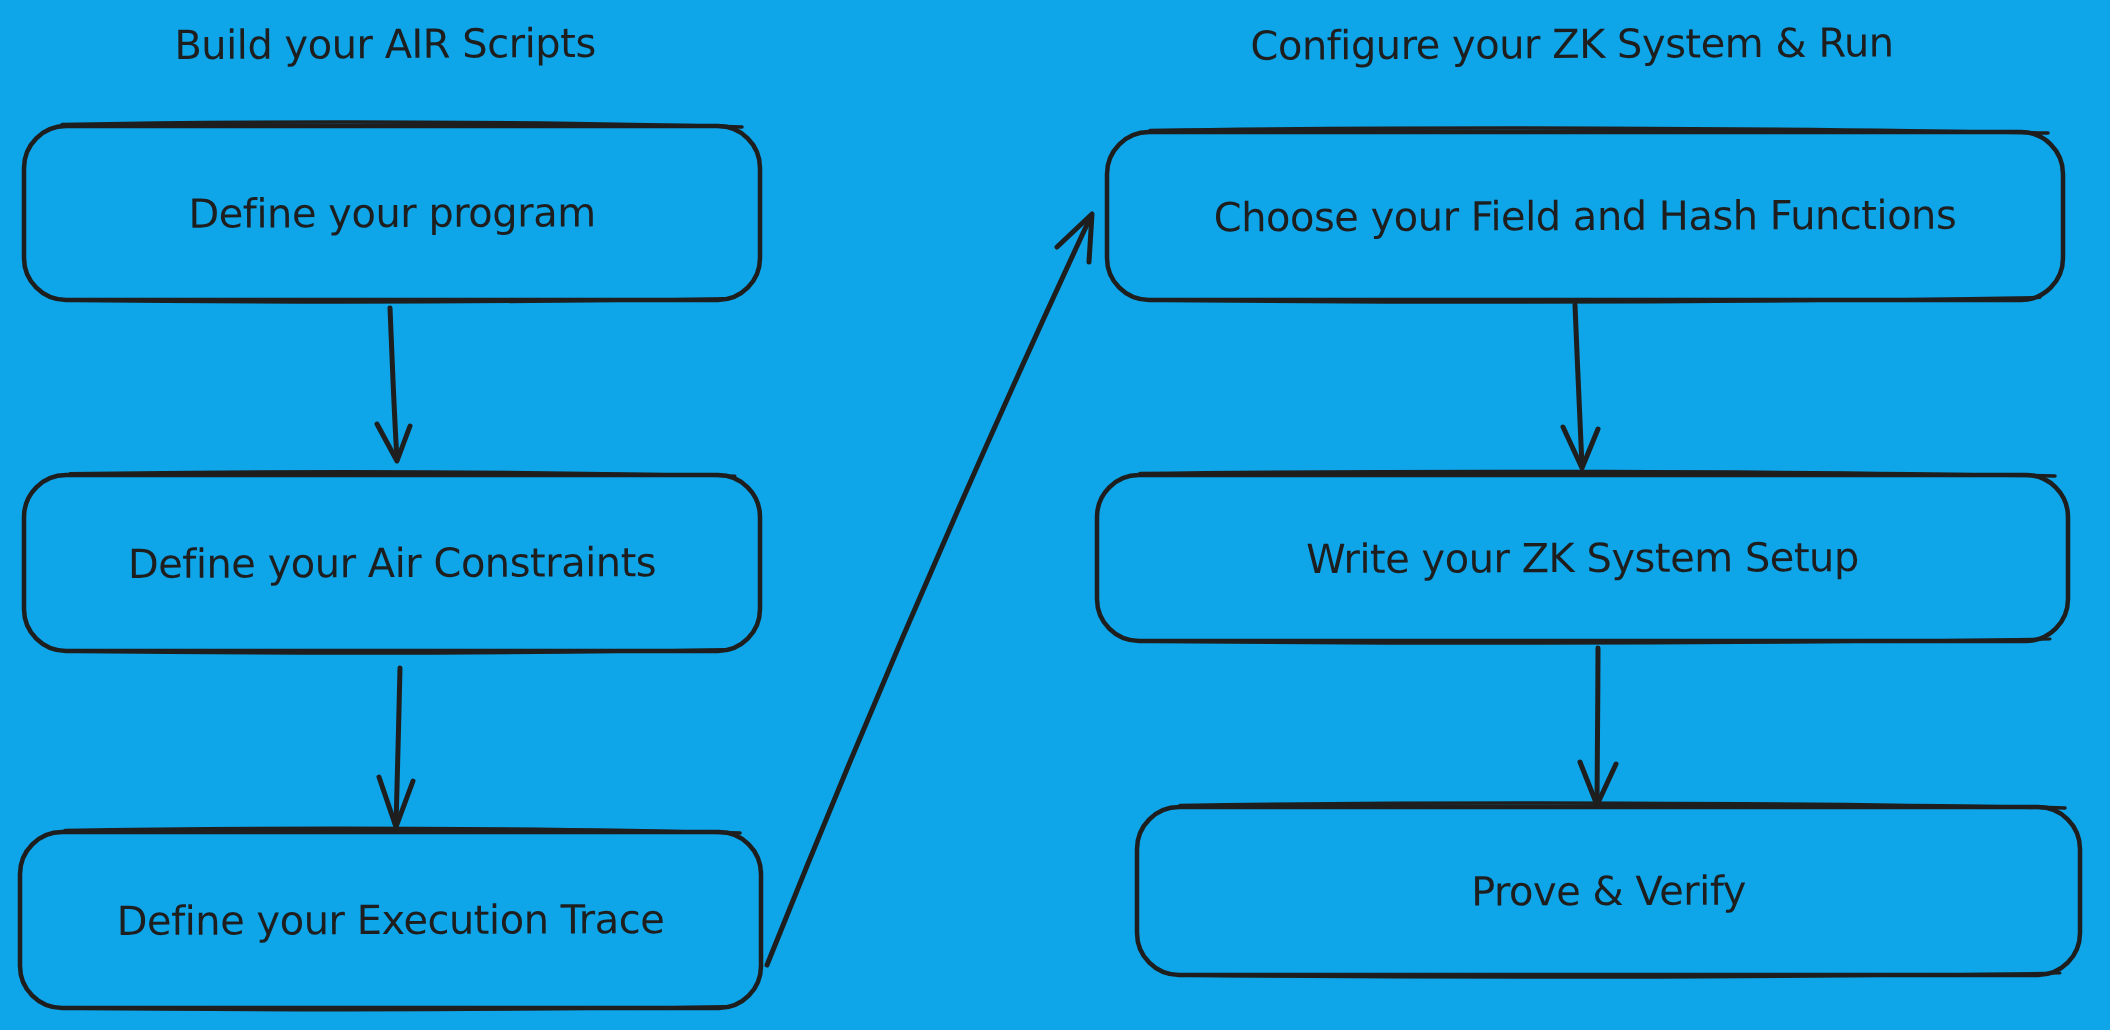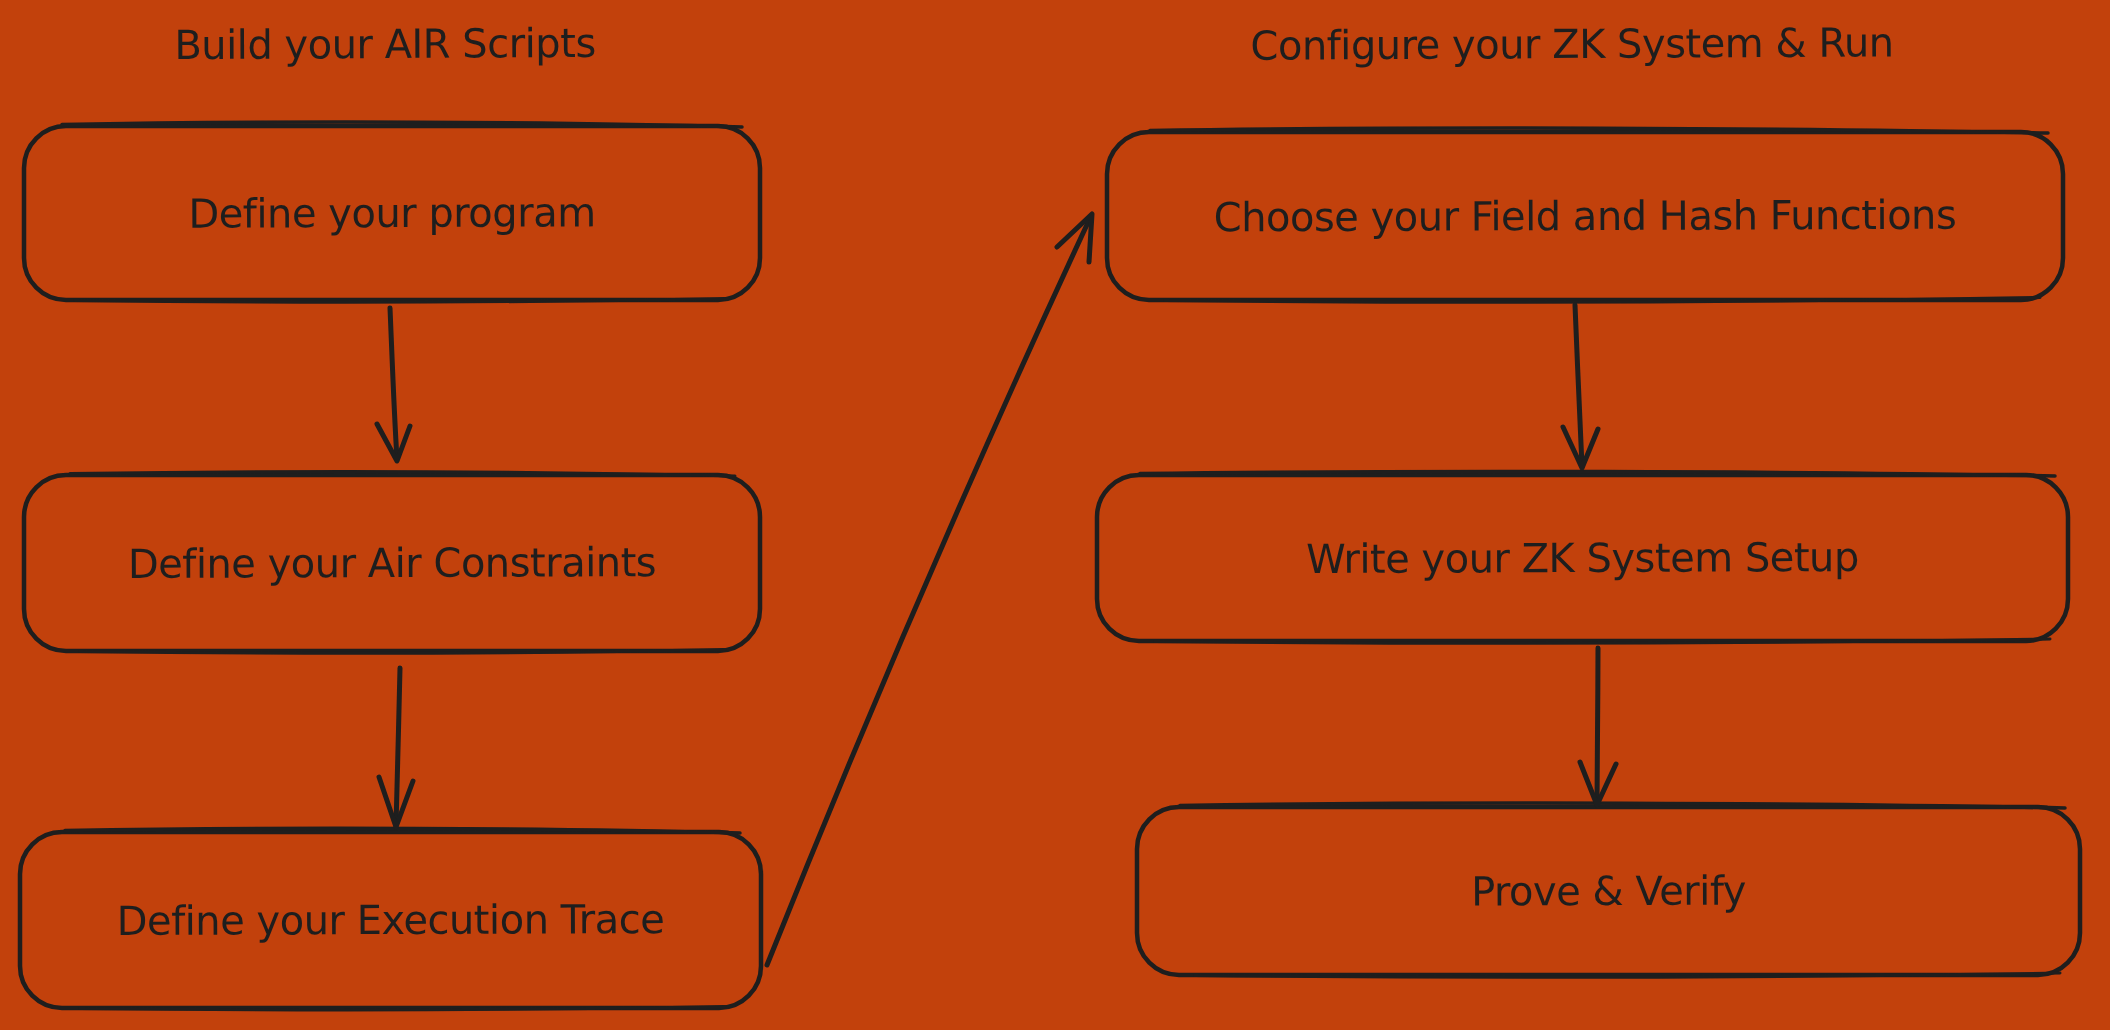--- a/index.html
+++ b/index.html
@@ -1,20 +1,20 @@
 <!DOCTYPE html>
 <html><head>
 <meta charset="utf-8">
 <style>
   html, body { margin: 0; padding: 0; background: #ffffff; }
   .canvas {
     position: relative;
     width: 2110px;
     height: 1030px;
-    background: #c2410c;
+    background: #0ea5e9;
     overflow: hidden;
     font-family: "DejaVu Sans", sans-serif;
     color: #1e1e1e;
   }
   svg.shape-layer {
     position: absolute;
     left: 0; top: 0;
     width: 2110px; height: 1030px;
     pointer-events: none;
   }

